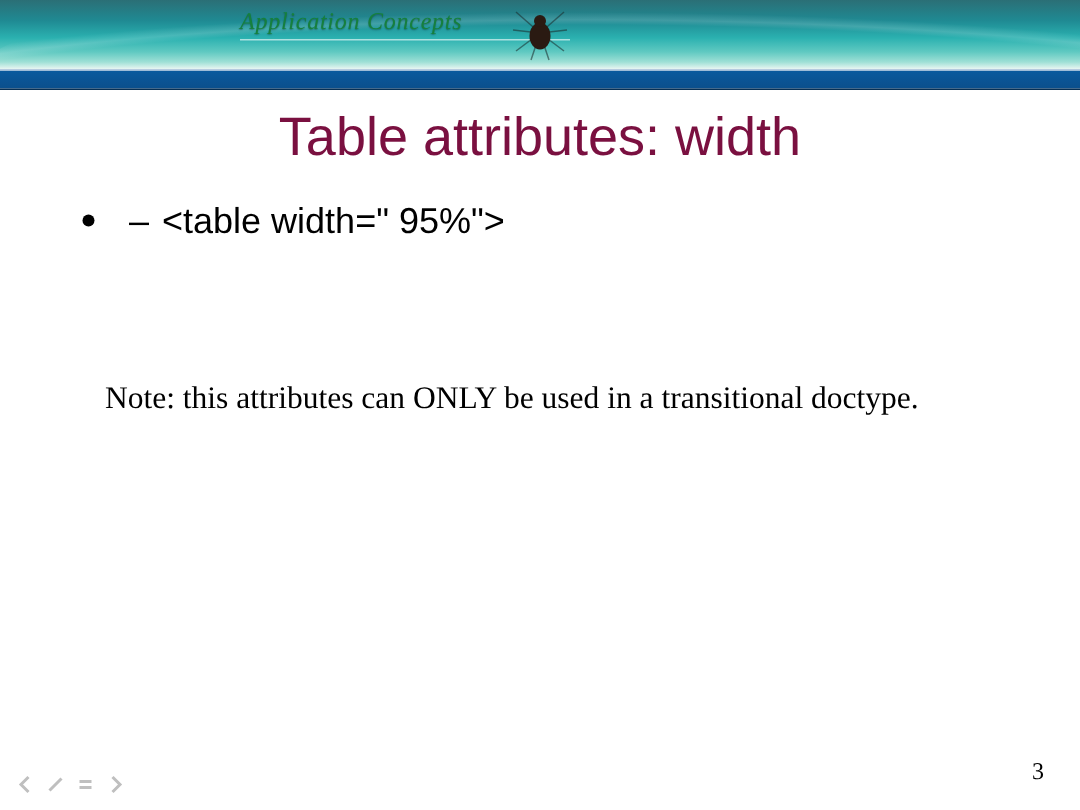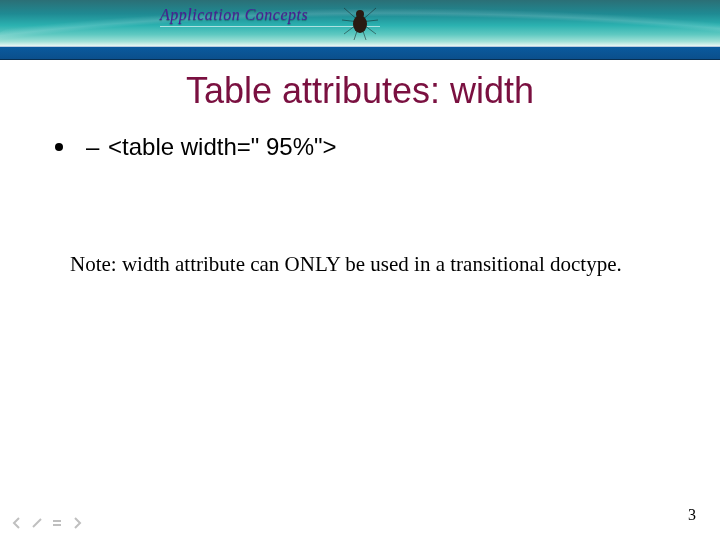--- a/index.html
+++ b/index.html
@@ -30,21 +30,21 @@
     width: 860px;
     height: 120px;
     border-radius: 50% 50% 0 0 / 90% 90% 0 0;
     background: radial-gradient(120% 140% at 50% 120%, rgba(255,255,255,0.0) 58%, rgba(255,255,255,0.15) 60%, rgba(255,255,255,0.0) 63%);
     pointer-events: none;
   }
   .header-title {
     position: absolute;
     left: 160px;
     top: 6px;
-    color: #4c1d95;
+    color: #15803d;
     font-family: Georgia, 'Times New Roman', serif;
     font-style: italic;
     font-size: 16px;
     letter-spacing: 0.5px;
     text-shadow: 0 1px 1px rgba(0,0,0,0.3);
   }
   .header-line {
     position: absolute;
     left: 160px;
     top: 26px;
@@ -172,21 +172,21 @@
   <ul class="bullets">
     <li>
       <ul class="dashes">
         <li>
           <span>&lt;table width=" 95%"&gt;</span>
         </li>
       </ul>
     </li>
   </ul>
 
-  <div class="note">Note: width attribute can ONLY be used in a transitional doctype.</div>
+  <div class="note">Note: this attributes can ONLY be used in a transitional doctype.</div>
 </div>
 
 <div class="page-num">3</div>
 
 <div class="nav-icons">
   <div class="ic">
     <svg width="12" height="12" viewBox="0 0 12 12">
         <path d="M8 1 L3 6 L8 11" fill="none" stroke="currentColor" stroke-width="2"></path>
       </svg>
   </div>

